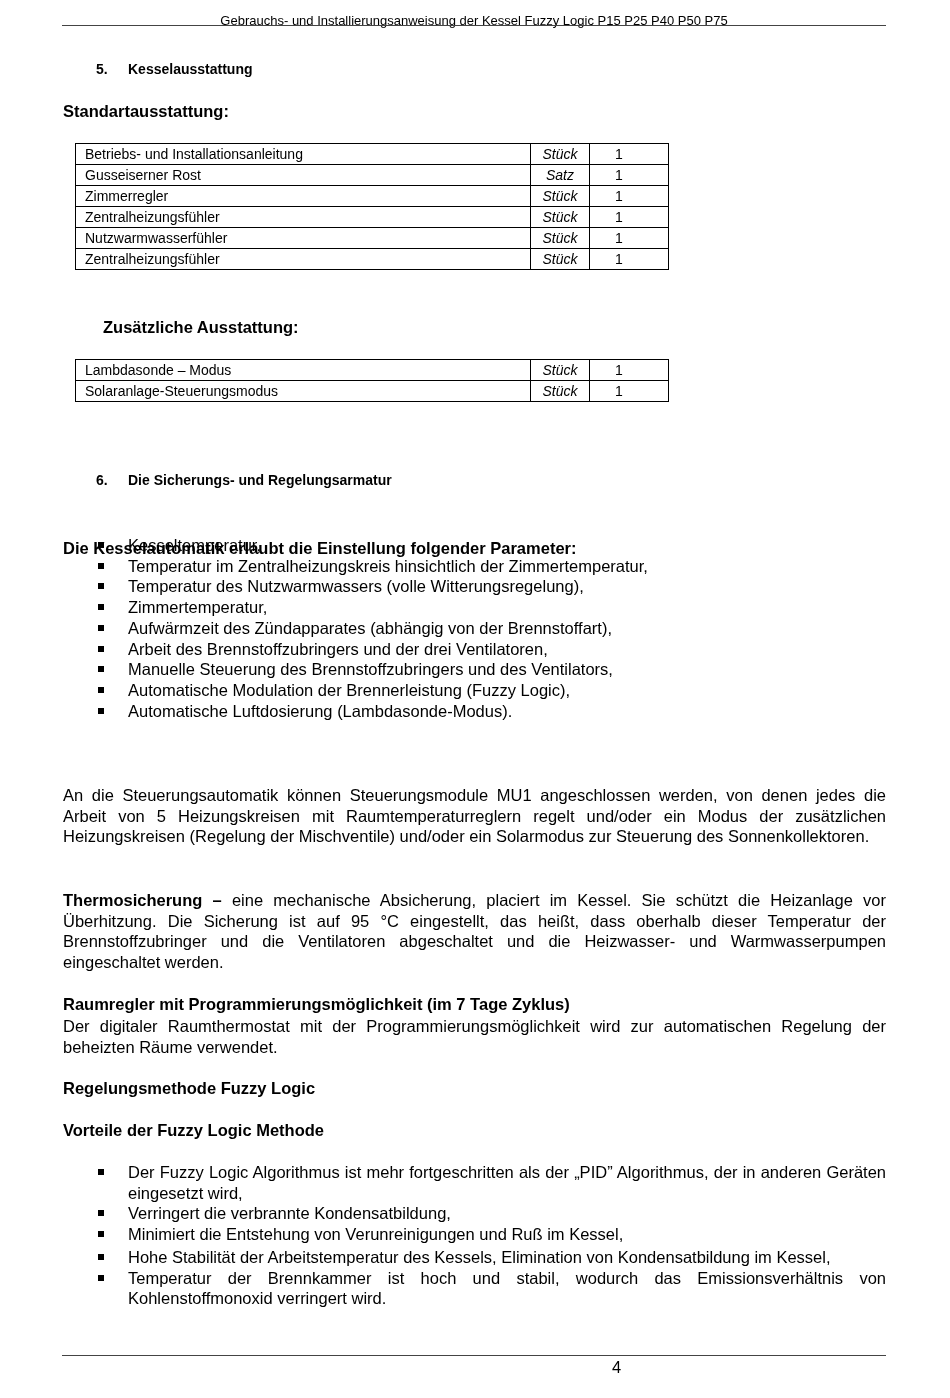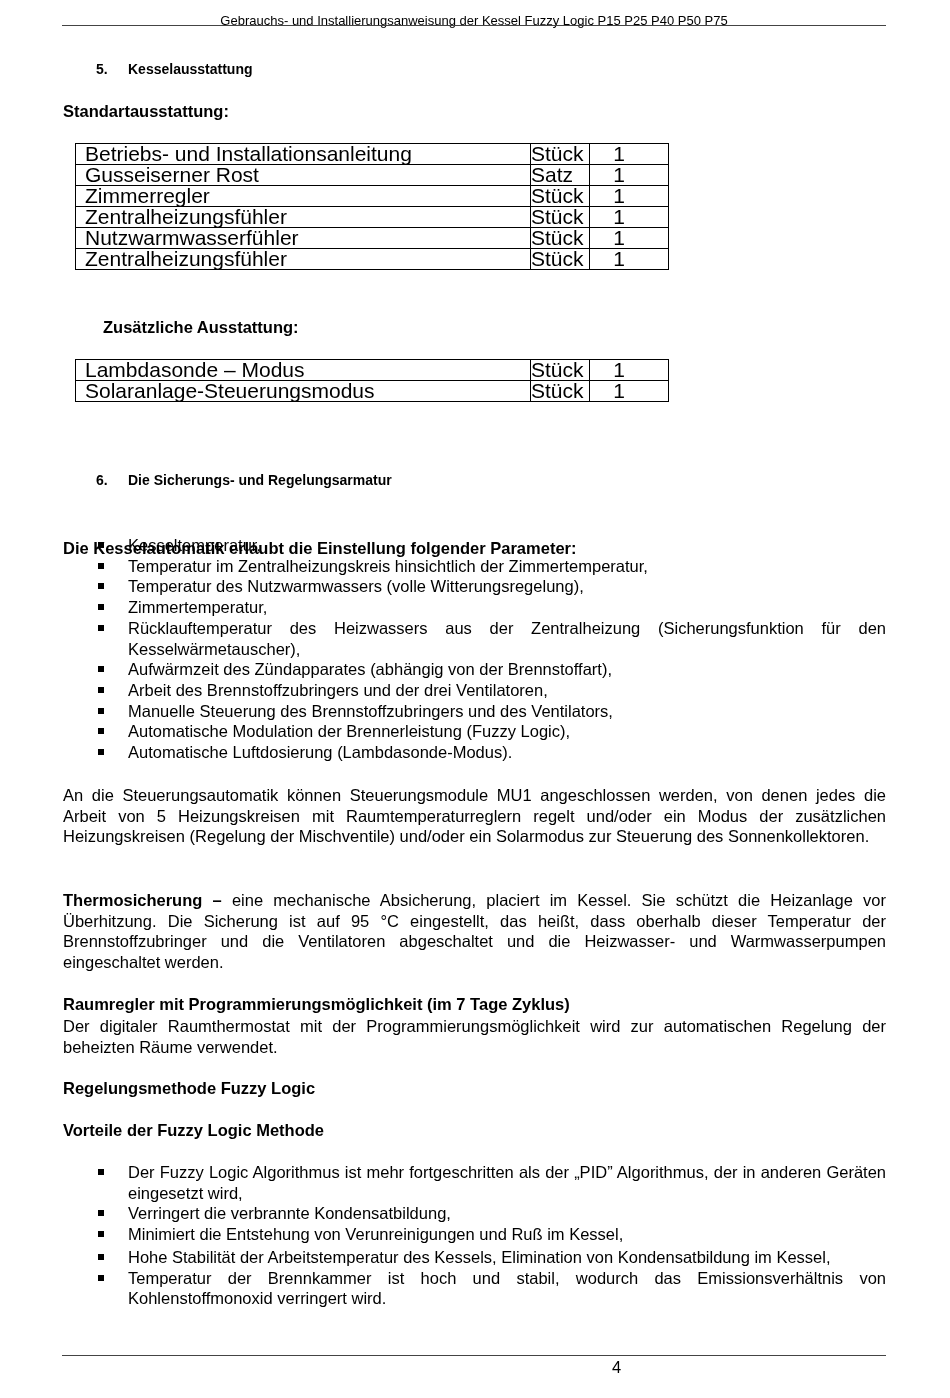--- a/index.html
+++ b/index.html
@@ -15,24 +15,24 @@
     .hr-top { top: 25px; }
     .hr-bottom { top: 1355px; }
     .page-no { position: absolute; left: 612px; top: 1358px; font-size: 16.5px; }
     .content { position: absolute; left: 63px; top: 0; width: 823px; }
     .abs { position: absolute; }
     .h1 { font-weight: bold; font-size: 14px; line-height: 26px; }
     .h1 .num { display: inline-block; width: 32px; }
     .bold { font-weight: bold; }
     table.equip {
       position: absolute; left: 12px; border-collapse: collapse; width: 594px;
-      font-size: 21px;
+      font-size: 14px;
     }
     table.equip td { border: 1.5px solid #000; padding: 0 9px; height: 20px; line-height: 20px; }
-    table.equip td.unit { width: 58px; padding: 0; }
+    table.equip td.unit { width: 58px; text-align: center; padding: 0; font-style: italic; }
     table.equip td.qty { width: 58px; text-align: center; padding: 0 20px 0 0; }
     ul.bullets { list-style: none; margin: 0; padding: 0; position: absolute; left: 0; width: 823px; }
     ul.bullets li { position: relative; padding-left: 65px; line-height: 20.7px; text-align: justify; }
     ul.bullets li .bullet {
       position: absolute; left: 35px; top: 7px; width: 6px; height: 6px; background: #000;
     }
     .para { position: absolute; left: 0; width: 823px; line-height: 20.7px; text-align: justify; }
   </style>
 </head>
 <body>
@@ -104,21 +104,21 @@
     <span class="num">6.</span><span>Die Sicherungs- und Regelungsarmatur</span>
   </div>
 
   <div class="abs bold" style="left:0; top:514px;margin-top:25px;">Die Kesselautomatik erlaubt die Einstellung folgender Parameter:</div>
 
   <ul class="bullets" style="top:535px;">
     <li><span class="bullet"></span><span>Kesseltemperatur,</span></li>
     <li><span class="bullet"></span><span>Temperatur im Zentralheizungskreis hinsichtlich der Zimmertemperatur,</span></li>
     <li><span class="bullet"></span><span>Temperatur des Nutzwarmwassers (volle Witterungsregelung),</span></li>
     <li><span class="bullet"></span><span>Zimmertemperatur,</span></li>
-    <li><span class="bullet"></span><span>Rücklauftemperatur des Heizwassers aus der Zentralheizung (Sicherungsfunktion für den Kesselwärmetauscher),</span></li>
+    <li><span class="bullet"></span></li>
     <li><span class="bullet"></span><span>Aufwärmzeit des Zündapparates (abhängig von der Brennstoffart),</span></li>
     <li><span class="bullet"></span><span>Arbeit des Brennstoffzubringers und der drei Ventilatoren,</span></li>
     <li><span class="bullet"></span><span>Manuelle Steuerung des Brennstoffzubringers und des Ventilators,</span></li>
     <li><span class="bullet"></span><span>Automatische Modulation der Brennerleistung (Fuzzy Logic),</span></li>
     <li><span class="bullet"></span><span>Automatische Luftdosierung (Lambdasonde-Modus).</span></li>
   </ul>
 
   <div class="para" style="top:785px;">An die Steuerungsautomatik können Steuerungsmodule MU1 angeschlossen werden, von denen jedes die Arbeit von 5 Heizungskreisen mit Raumtemperaturreglern regelt und/oder ein Modus der zusätzlichen Heizungskreisen (Regelung der Mischventile) und/oder ein Solarmodus zur Steuerung des Sonnenkollektoren.</div>
 
   <div class="para" style="top:890px;"><span class="bold">Thermosicherung –</span><span> eine mechanische Absicherung, placiert im Kessel. Sie schützt die Heizanlage vor Überhitzung. Die Sicherung ist auf 95 °C eingestellt, das heißt, dass oberhalb dieser Temperatur der Brennstoffzubringer und die Ventilatoren abgeschaltet und die Heizwasser- und Warmwasserpumpen eingeschaltet werden.</span></div>

